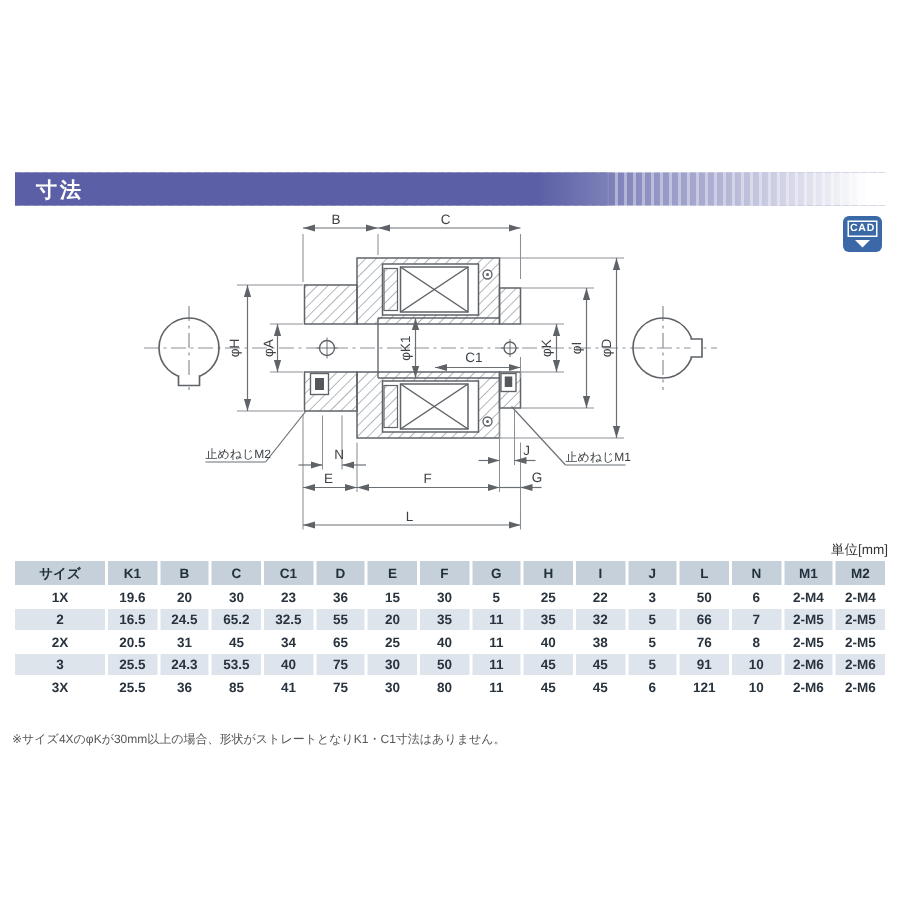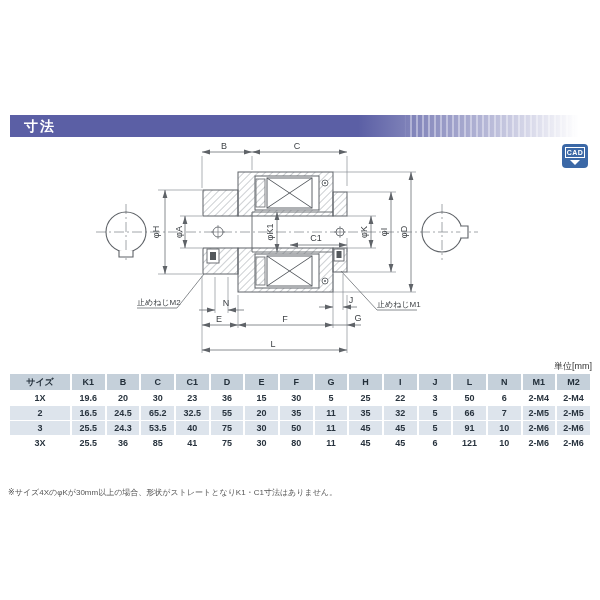--- a/index.html
+++ b/index.html
@@ -247,20 +247,38 @@
           <td>35</td>
           <td>11</td>
           <td>35</td>
           <td>32</td>
           <td>5</td>
           <td>66</td>
           <td>7</td>
           <td>2-M5</td>
           <td>2-M5</td>
         </tr>
+        <tr>
+          <td>2X</td>
+          <td>20.5</td>
+          <td>31</td>
+          <td>45</td>
+          <td>34</td>
+          <td>65</td>
+          <td>25</td>
+          <td>40</td>
+          <td>11</td>
+          <td>40</td>
+          <td>38</td>
+          <td>5</td>
+          <td>76</td>
+          <td>8</td>
+          <td>2-M5</td>
+          <td>2-M5</td>
+        </tr>
         <tr class="alt">
           <td>3</td>
           <td>25.5</td>
           <td>24.3</td>
           <td>53.5</td>
           <td>40</td>
           <td>75</td>
           <td>30</td>
           <td>50</td>
           <td>11</td>

